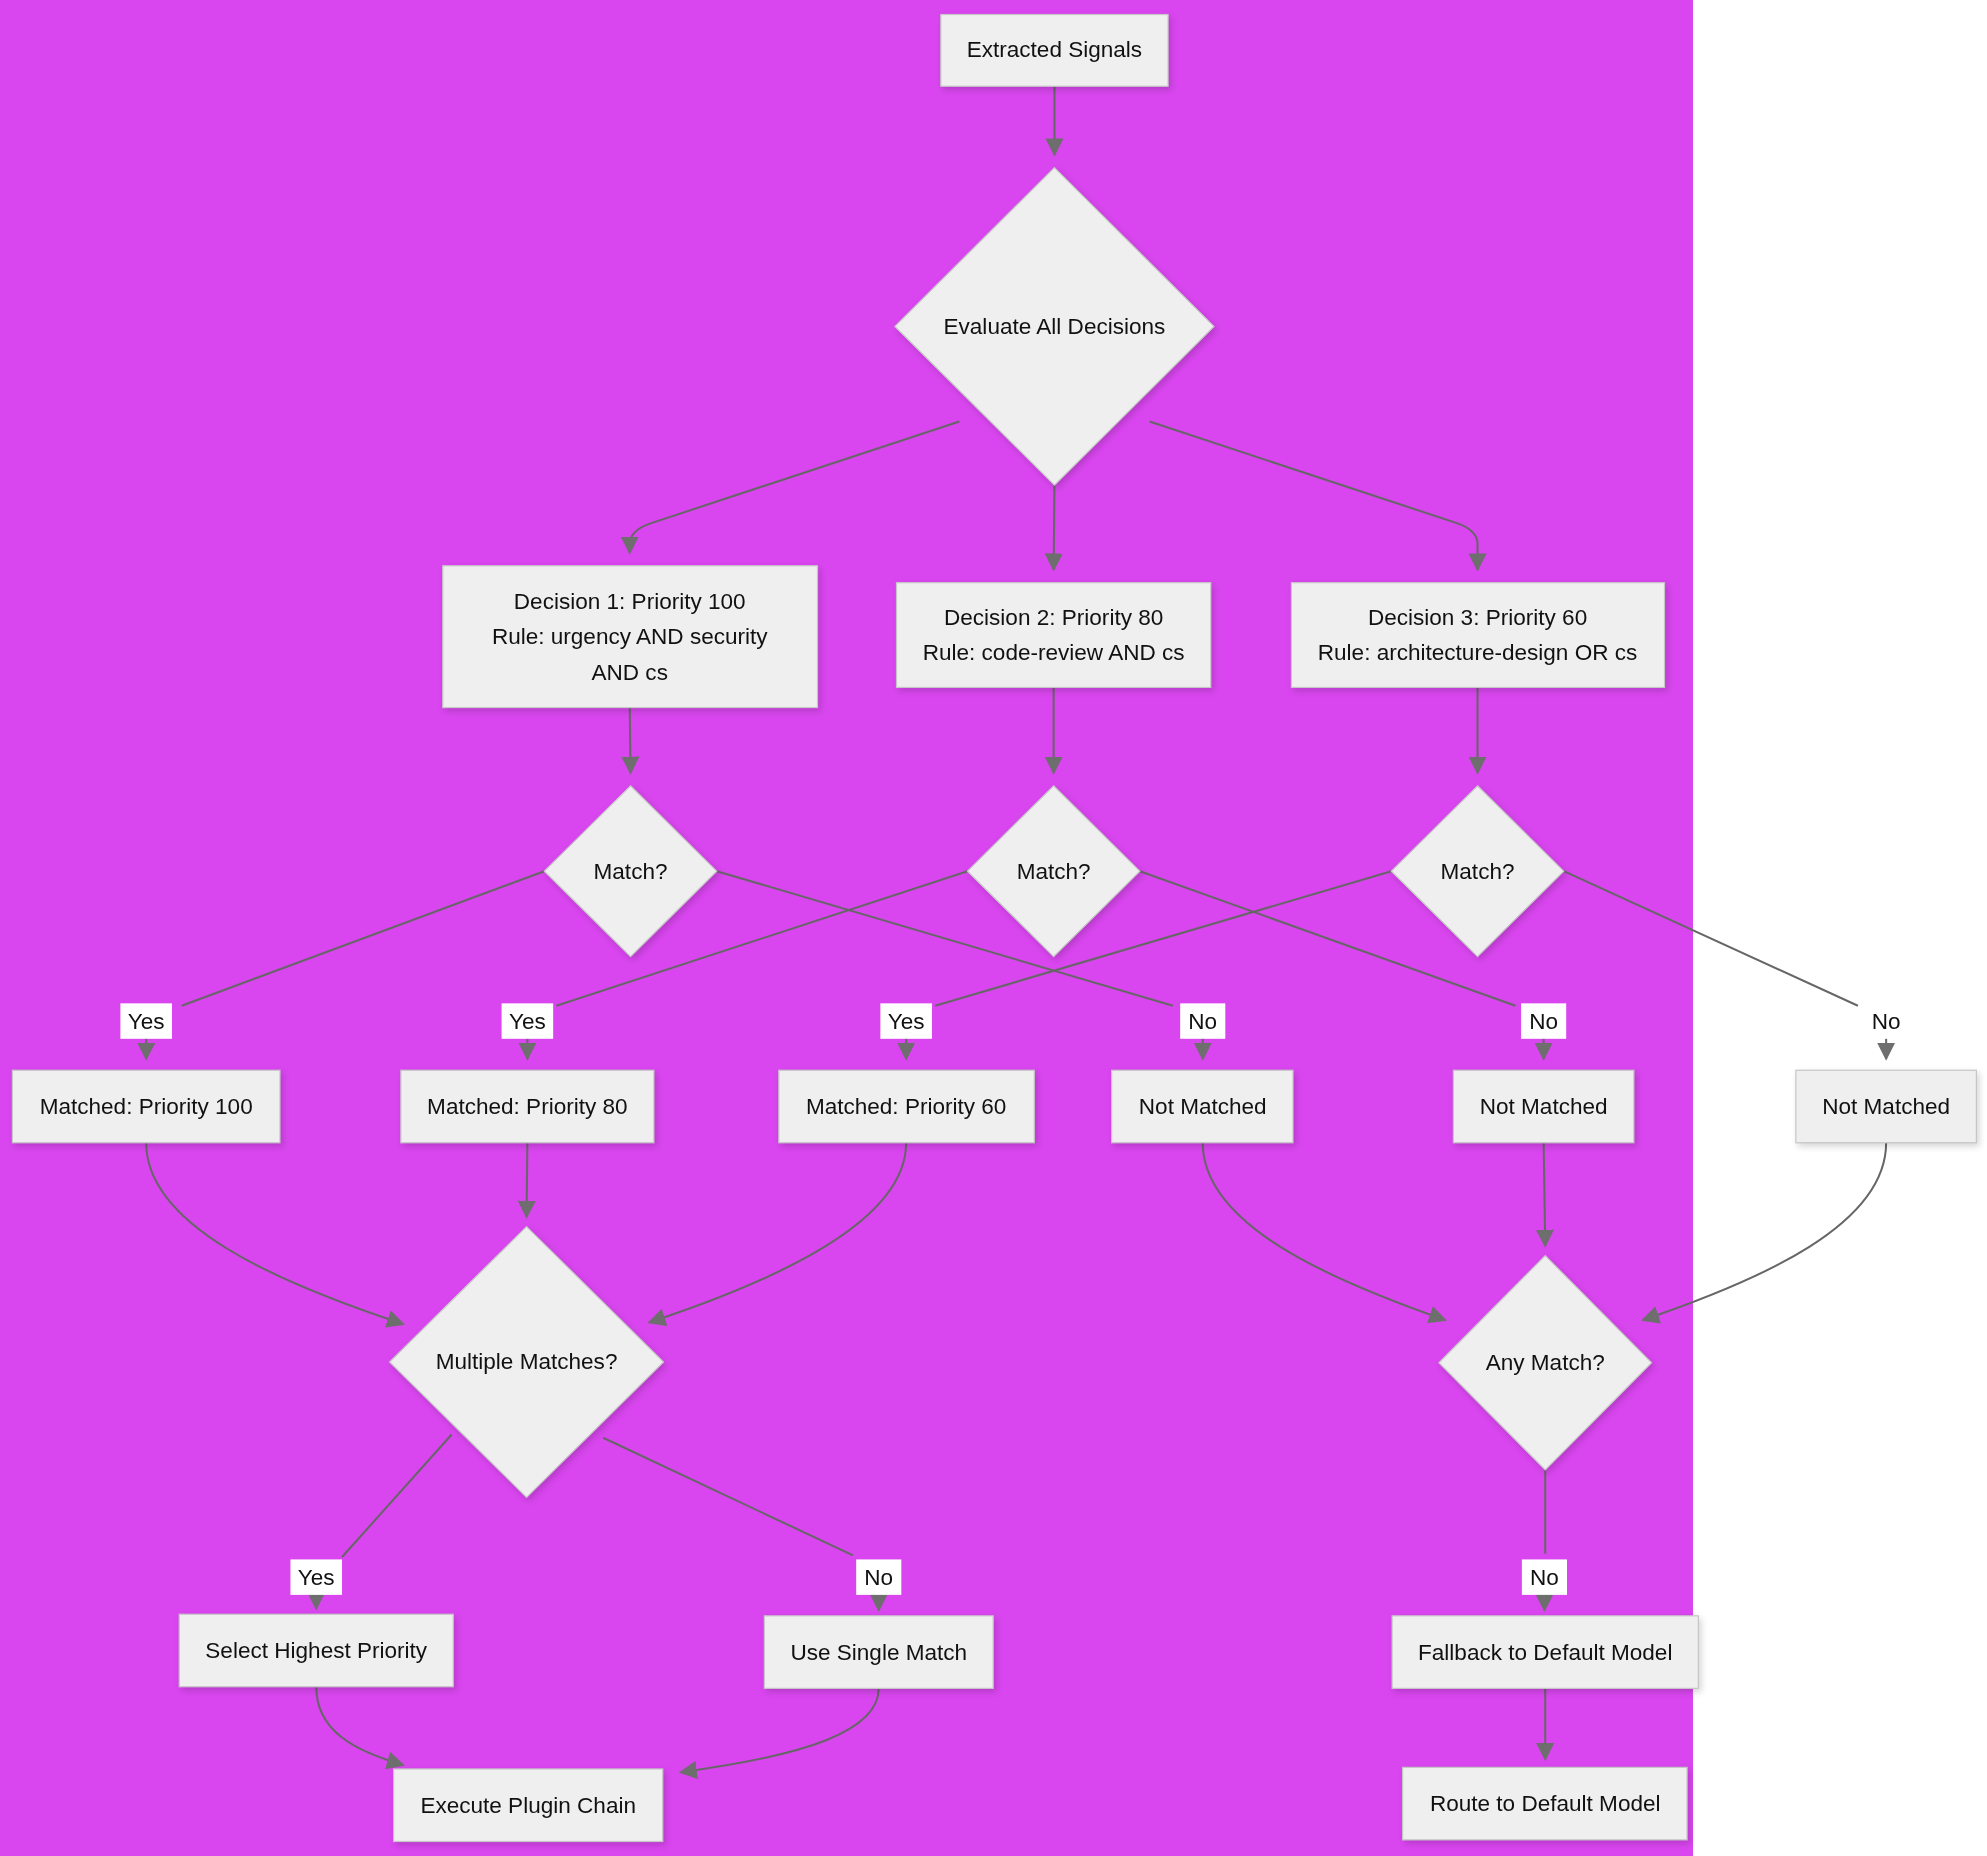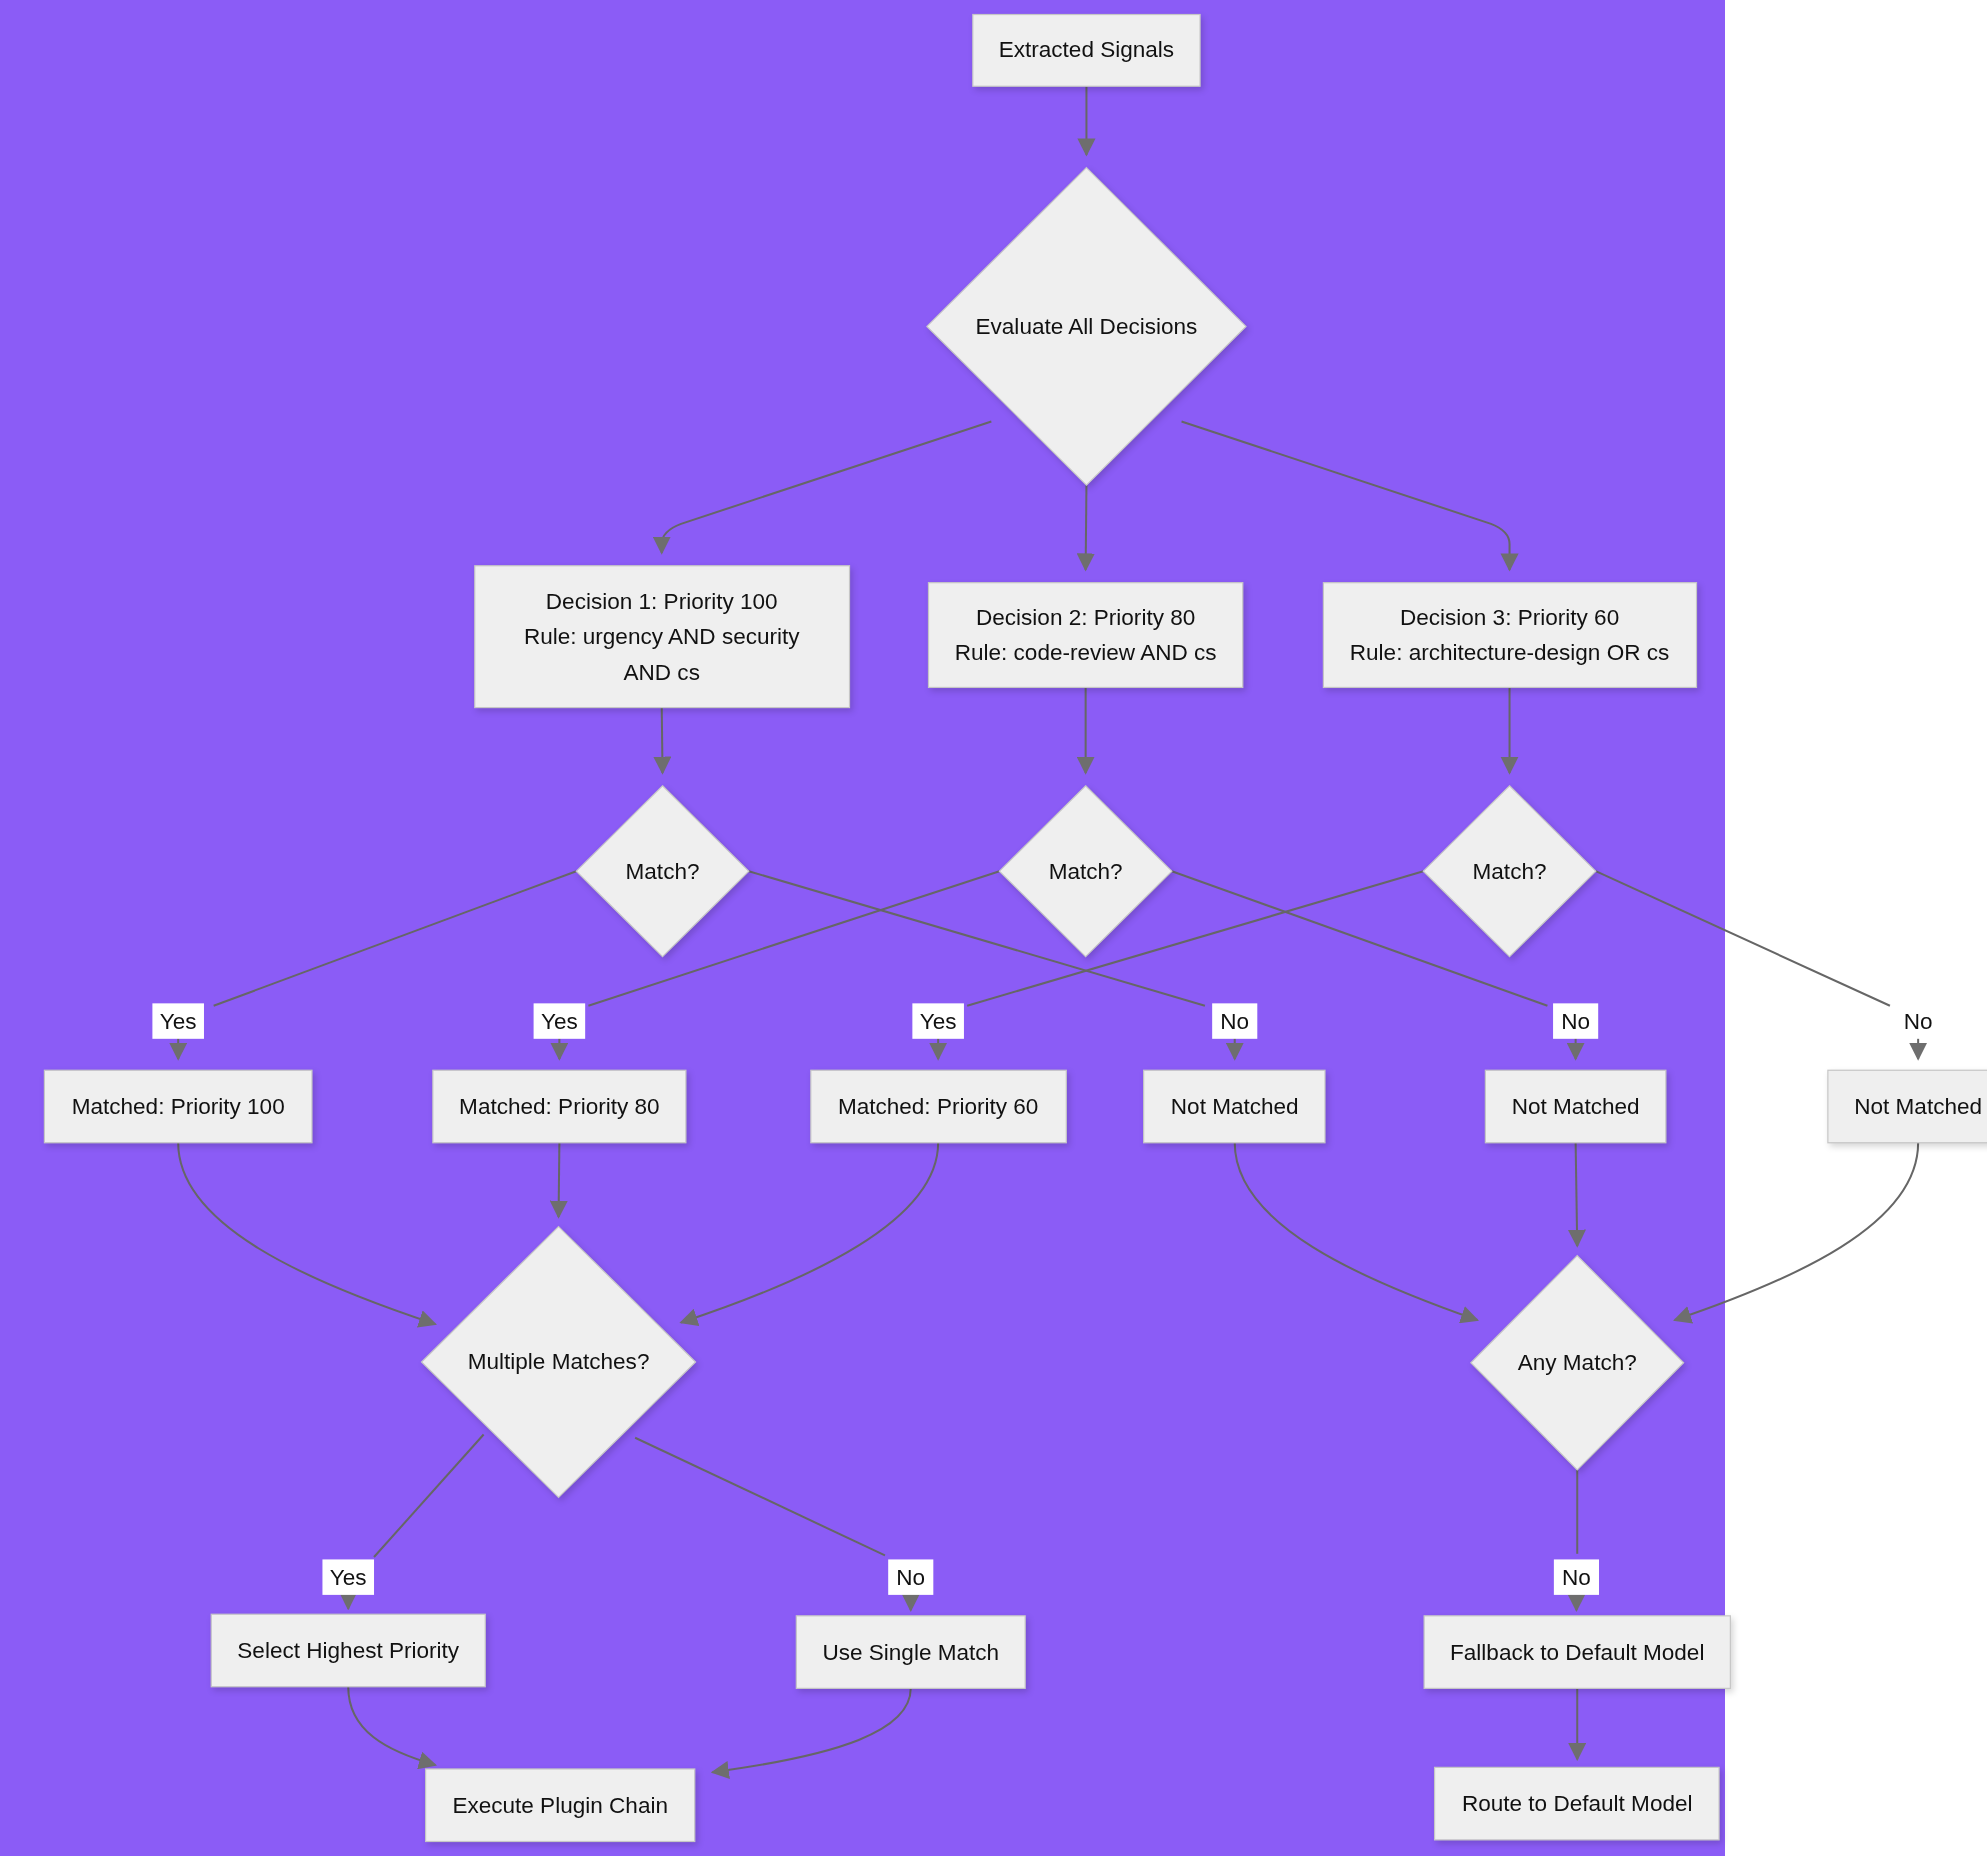--- a/index.html
+++ b/index.html
@@ -1,17 +1,17 @@
 <!DOCTYPE html>
 <html style="font-size:13px"><head>
 <meta charset="utf-8">
 <title>Decision Routing Flowchart</title>
 <style>
   html,body { margin:0; padding:0; background:#ffffff; }
-  .stage { position:relative; width:1693px; height:1856px; background:#8b5cf6;padding-left:32px; }
+  .stage { position:relative; width:1693px; height:1856px; background:#d946ef; }
   svg { display:block; }
   .node {
     fill:#efefef;
     stroke:#c6c6c6;
     stroke-width:1.5;
     filter: drop-shadow(3px 4px 4px rgba(0,0,0,0.16));
   }
   .edge {
     fill:none;
     stroke:#666666;

